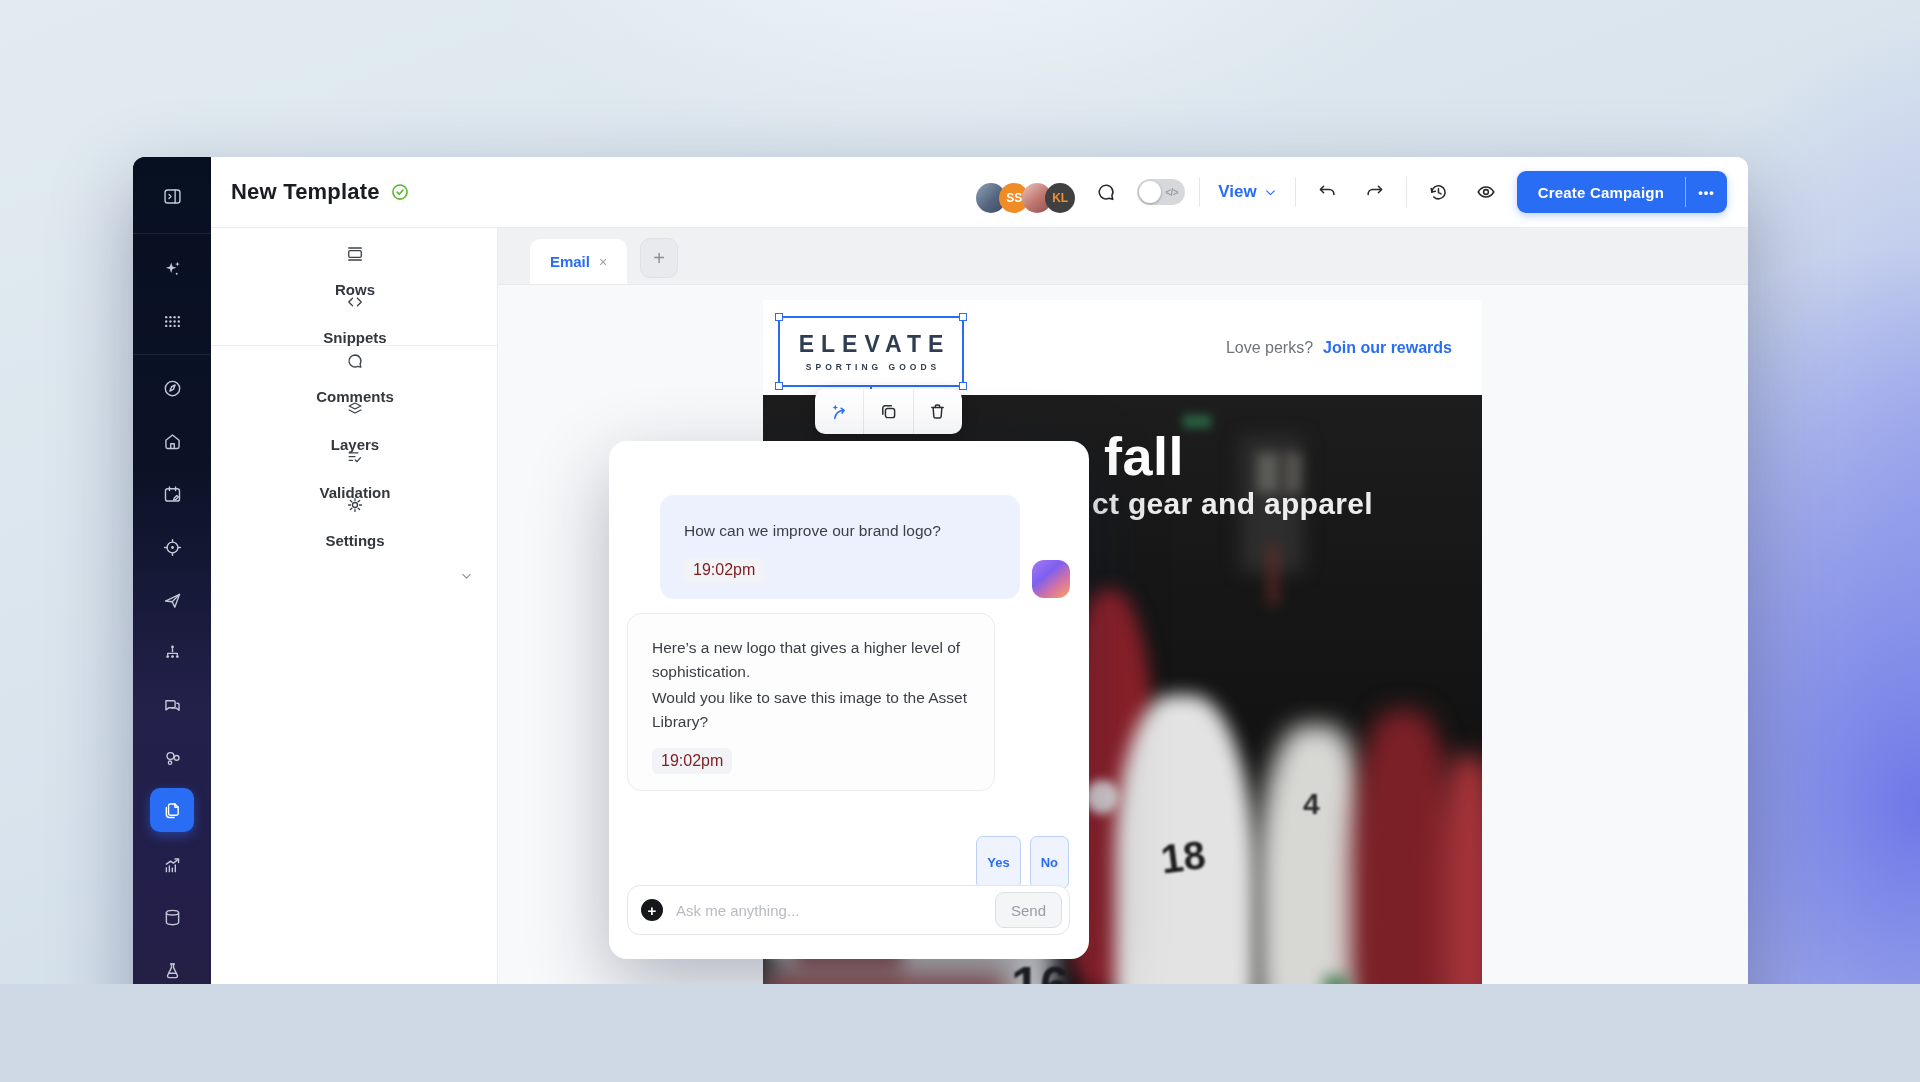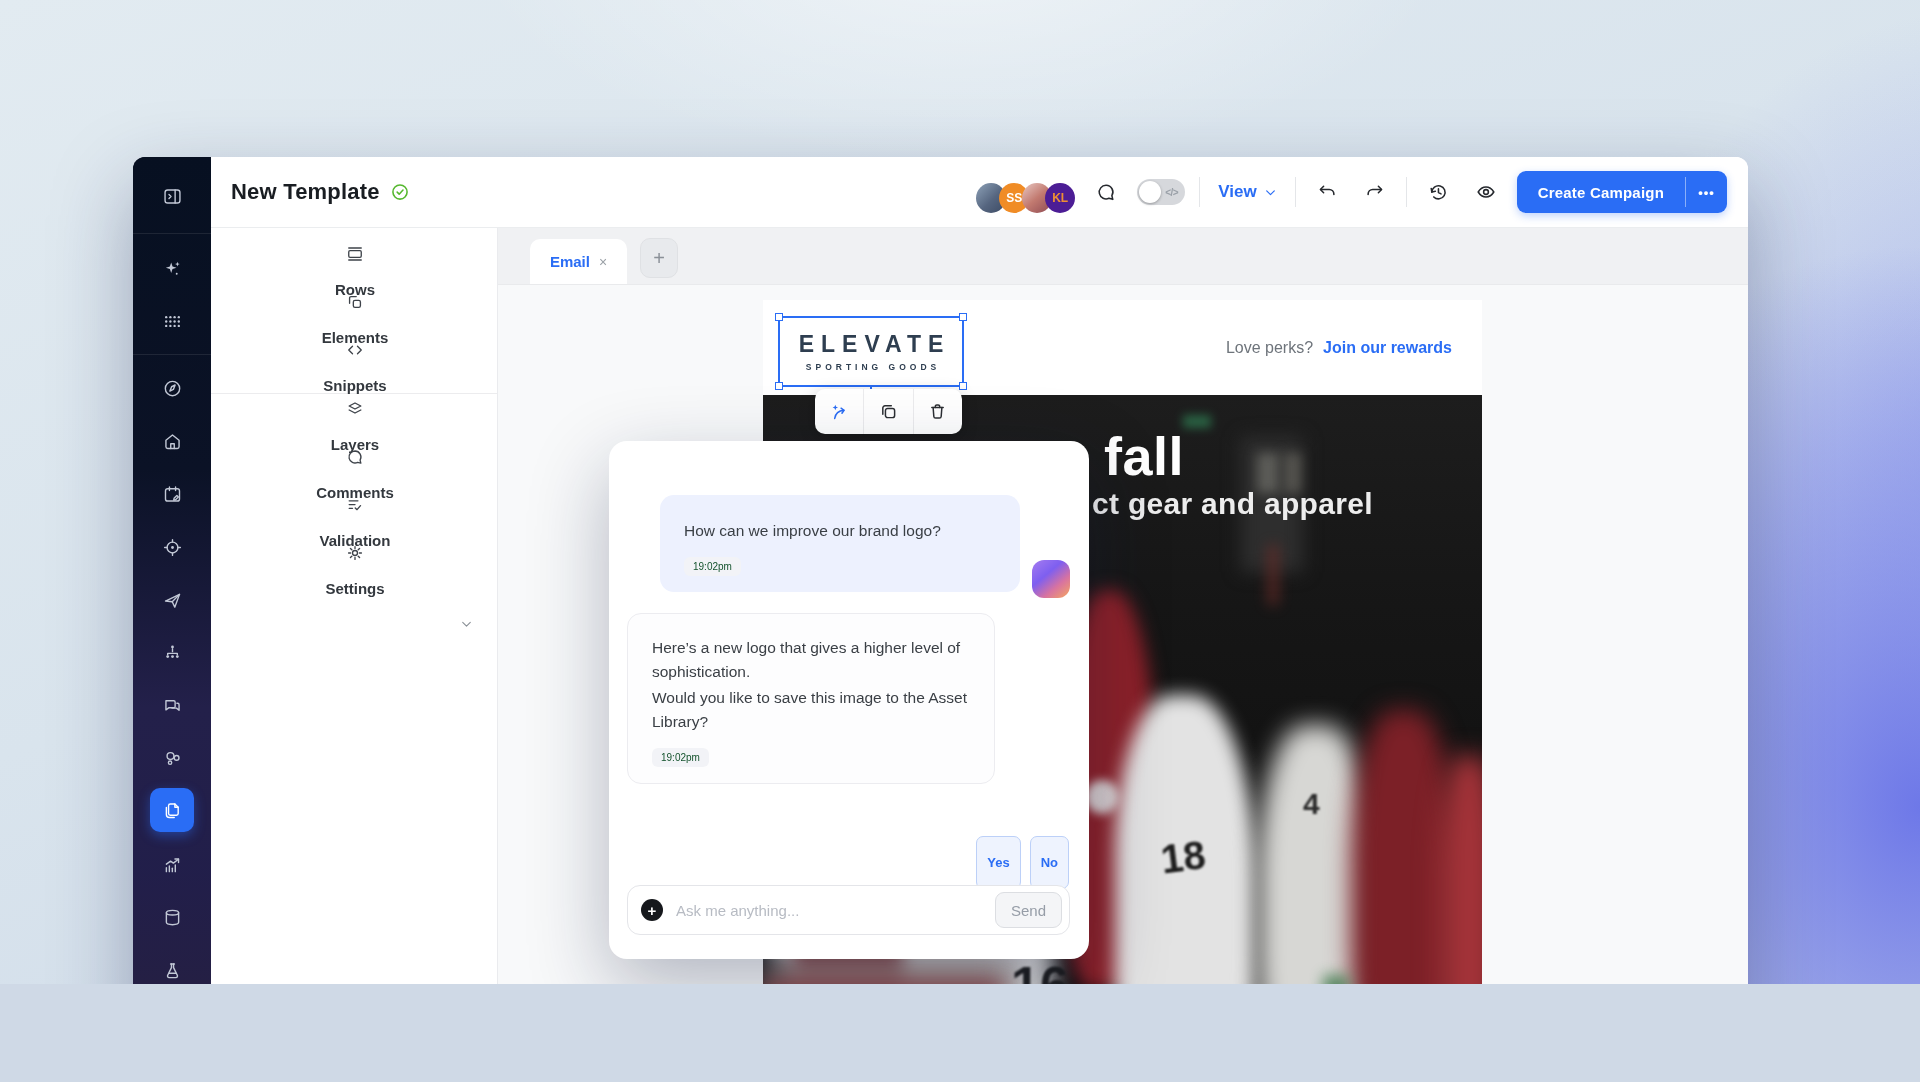--- a/index.html
+++ b/index.html
@@ -101,21 +101,21 @@
   .hero-sub{position:absolute;left:329px;top:92px;font-size:30px;font-weight:600;color:#ededed;letter-spacing:.3px;}
   .jersey-num{position:absolute;color:#1d1d1d;font-weight:700;filter:blur(1.2px);}
 
   
   .chat{position:absolute;left:609px;top:441px;width:480px;height:518px;background:#fff;border-radius:18px;
     box-shadow:0 28px 80px rgba(15,25,60,.30);z-index:40;}
   .bubble-user{position:absolute;left:51px;top:54px;width:360px;border-radius:14px;background:#edf1fe;padding:24px 24px 16px 24px;}
   .bubble-bot{position:absolute;left:18px;top:172px;width:368px;border-radius:14px;background:#fdfdfe;border:1px solid #ececf0;padding:22px 24px 16px 24px;}
   .msg{font-size:15.5px;color:#3a3f45;line-height:1.55;}
   .msg + .msg{margin-top:2px;}
-  .tstamp{display:inline-block;margin-top:14px;background:#f2f3f7;border-radius:6px;padding:4px 9px;font-size:10px;color:#14532d;}
+  .tstamp{display:inline-block;margin-top:14px;background:#f2f3f7;border-radius:6px;padding:4px 9px;font-size:16px;color:#7f1d1d;}
   .bot-avatar{position:absolute;right:19px;top:119px;width:38px;height:38px;border-radius:12px;
     background:linear-gradient(140deg,#a57cf0 0%,#7e5ff0 38%,#d873a0 68%,#f6a75f 100%);}
   .ynrow{position:absolute;right:20px;top:395px;display:flex;gap:9px;}
   .ynbtn{min-width:34px;padding:18px 10px;border-radius:7px;border:1px solid #bcd0f8;background:#eef3fe;
     color:#2a6df5;font-size:13px;font-weight:600;text-align:center;cursor:pointer;}
   .chat-input{position:absolute;left:18px;right:19px;top:444px;height:50px;border:1px solid #e4e5e9;border-radius:13px;
     display:flex;align-items:center;padding:0 7px 0 13px;gap:11px;background:#fff;}
   .plus-circle{width:22px;height:22px;border-radius:50%;background:#16181c;color:#fff;display:flex;align-items:center;
     justify-content:center;font-size:15px;font-weight:600;cursor:pointer;flex:0 0 22px;line-height:1;}
   .chat-input input{flex:1;border:none;outline:none;font-size:15px;color:#3a3f45;font-family:"Liberation Sans",sans-serif;background:transparent;}
@@ -267,21 +267,21 @@
               <polyline points="8.6,12.2 11,14.6 15.6,9.6"></polyline>
             </svg>
         </div>
         <div class="hdr-right">
           <div class="av-stack">
             <div class="av p1"></div>
             <div class="av" style="background:#f08c26;color:#fff">
                 <span>SS</span>
               </div>
             <div class="av p2"></div>
-            <div class="av" style="background:#4c1d95;color:#ee8f33">
+            <div class="av" style="background:#404040;color:#ee8f33">
                 <span>KL</span>
               </div>
           </div>
           <div class="icon-btn">
             <svg viewBox="0 0 24 24">
                 <path d="M12 4.7a7.4 7.4 0 1 0 3.2 14.1L19.4 20l-1-4A7.4 7.4 0 0 0 12 4.7z"></path>
               </svg>
           </div>
           <div class="toggle">
             <div class="knob"></div>
@@ -339,45 +339,38 @@
           <div class="mitem">
             <svg viewBox="0 0 24 24">
                 <line x1="4.5" y1="4.8" x2="19.5" y2="4.8"></line>
                 <rect x="4.5" y="8" width="15" height="8" rx="1.5"></rect>
                 <line x1="4.5" y1="19.2" x2="19.5" y2="19.2"></line>
               </svg>
             <span>Rows</span>
           </div>
           <div class="mitem">
             <svg viewBox="0 0 24 24">
-                <path d="M5.5 13.5V7.2A1.7 1.7 0 0 1 7.2 5.5h6.3"></path>
-                <rect x="10" y="10" width="8.5" height="8.5" rx="2"></rect>
-              </svg>
-            <span>Elements</span>
-          </div>
-          <div class="mitem">
-            <svg viewBox="0 0 24 24">
                 <polyline points="9,7.5 4.5,12 9,16.5"></polyline>
                 <polyline points="15,7.5 19.5,12 15,16.5"></polyline>
               </svg>
             <span>Snippets</span>
           </div>
           <div class="pdiv"></div>
           <div class="mitem">
             <svg viewBox="0 0 24 24">
+                <path d="M12 4.8a7.2 7.2 0 1 0 3.1 13.7L19 19.3l-.9-3.6A7.2 7.2 0 0 0 12 4.8z"></path>
+              </svg>
+            <span>Comments</span>
+          </div>
+          <div class="mitem">
+            <svg viewBox="0 0 24 24">
                 <path d="M12 4.8l7 3.6-7 3.6-7-3.6z"></path>
                 <path d="M5 13.2l7 3.6 7-3.6"></path>
               </svg>
             <span>Layers</span>
-          </div>
-          <div class="mitem">
-            <svg viewBox="0 0 24 24">
-                <path d="M12 4.8a7.2 7.2 0 1 0 3.1 13.7L19 19.3l-.9-3.6A7.2 7.2 0 0 0 12 4.8z"></path>
-              </svg>
-            <span>Comments</span>
           </div>
           <div class="mitem">
             <svg viewBox="0 0 24 24">
                 <line x1="5" y1="7" x2="15.5" y2="7"></line>
                 <line x1="5" y1="11.5" x2="12" y2="11.5"></line>
                 <line x1="5" y1="16" x2="9" y2="16"></line>
                 <polyline points="12.3,15.6 14.4,17.6 18.6,12.8"></polyline>
               </svg>
             <span>Validation</span>
           </div>

